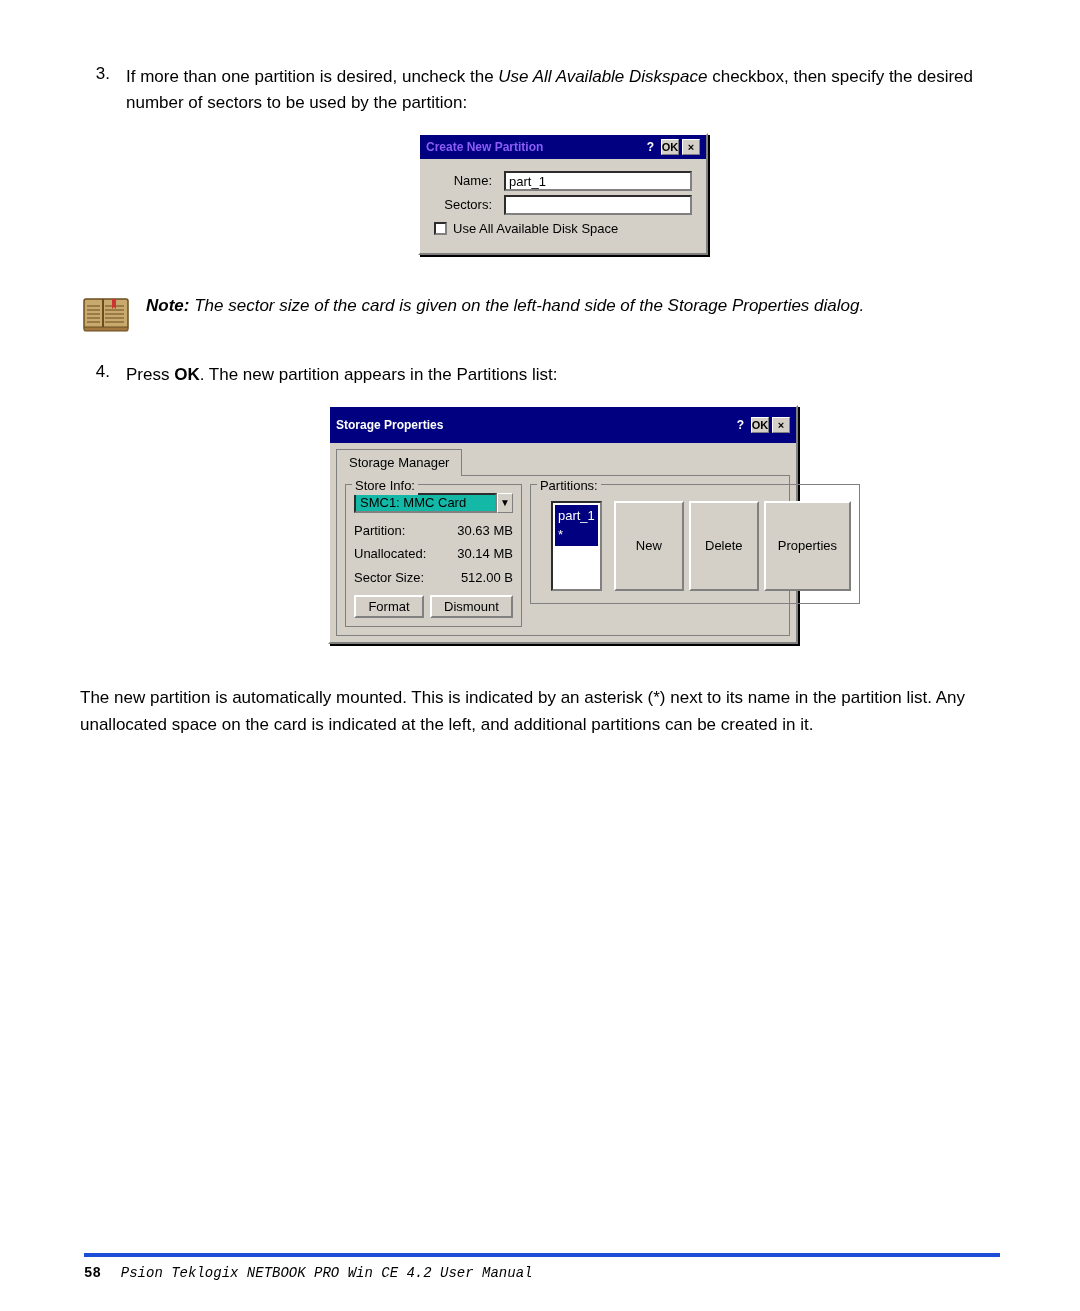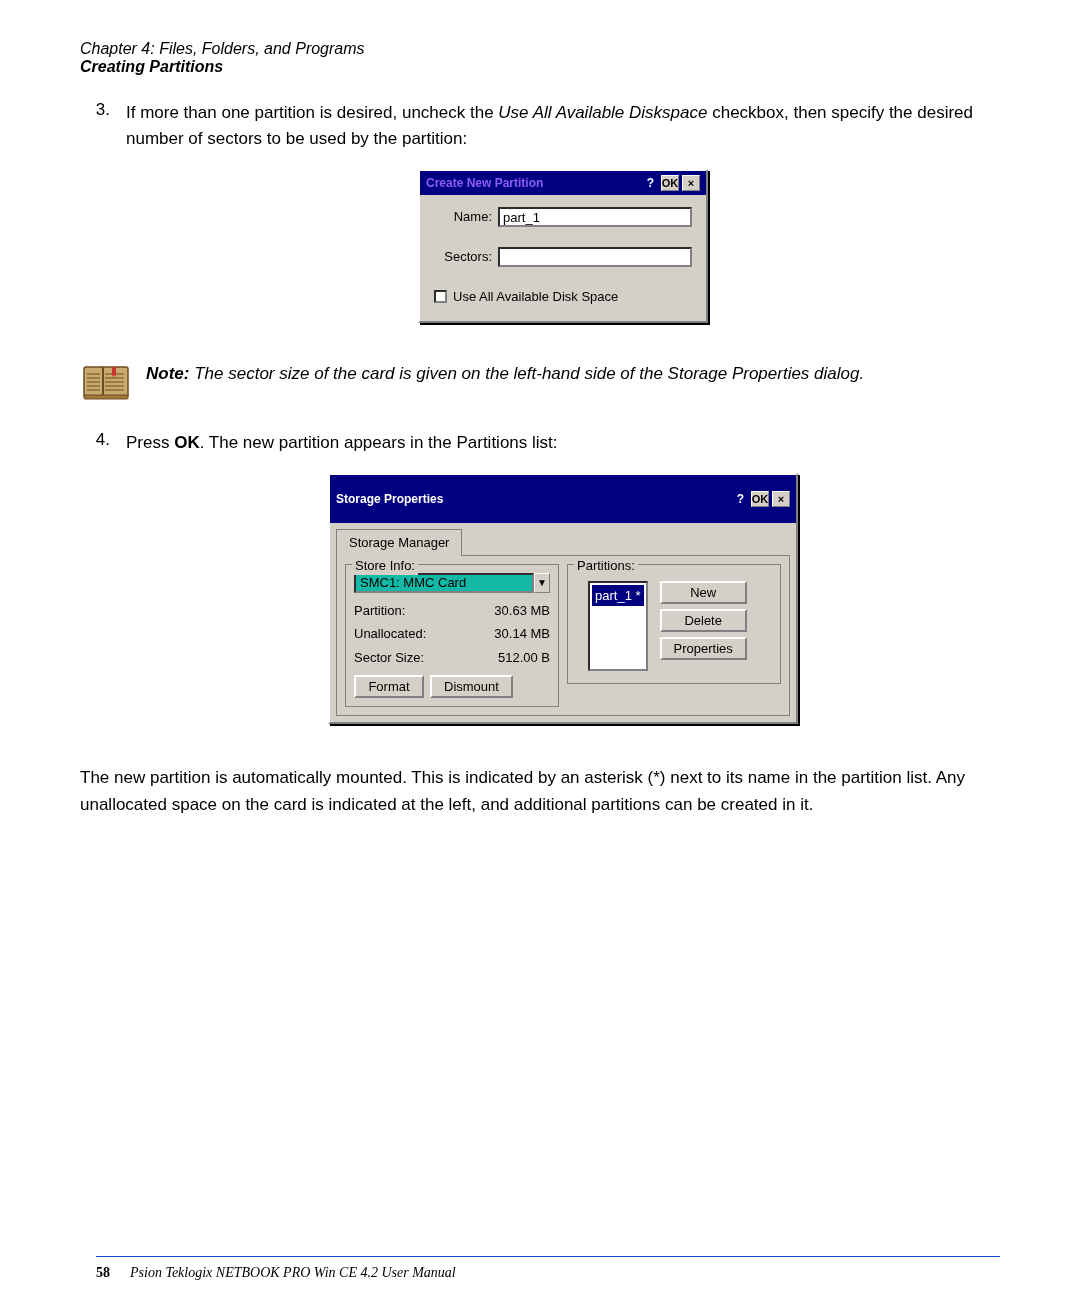--- a/index.html
+++ b/index.html
@@ -121,22 +121,22 @@
       font-weight: bold;
       color: #ffffff;
       margin-right: 4px;
     }
     .dialog-body {
       padding: 12px 14px 14px 14px;
     }
     .dialog-field {
       display: flex;
       align-items: center;
-      margin-bottom: 20px;
-      gap: 6px;
+      margin-bottom: 4px;
+      gap: 12px;
     }
     .dialog-label {
       width: 58px;
       text-align: right;
       font-size: 13px;
     }
     .dialog-input {
       flex: 1;
       height: 20px;
       border: 2px inset #808080;
@@ -202,21 +202,21 @@
       box-shadow: 2px 2px 0 #000000;
       width: 470px;
       font-family: Arial, sans-serif;
       font-size: 13px;
     }
     .storage-titlebar {
       background: #000080;
       color: #ffffff;
       font-size: 12px;
       font-weight: bold;
-      padding: 15px 6px;
+      padding: 9px 6px;
       display: flex;
       align-items: center;
       justify-content: space-between;
     }
     .storage-tabs {
       padding: 5px 6px 0 6px;
       display: flex;
       border-radius: 13px;
     }
     .storage-tab {
@@ -316,66 +316,62 @@
     .partition-item {
       padding: 1px 3px;
       cursor: pointer;
     }
     .partition-item.selected {
       background: #000080;
       color: #ffffff;
     }
     .partitions-btns {
       display: flex;
-      flex-direction: column;
+      flex-direction: row;
       gap: 5px;
       margin-top: 4px;
       margin-left: 6px;
     }
 
     
     .footer-text {
       font-family: Arial, sans-serif;
       font-size: 17px;
       line-height: 1.6;
       margin-top: 22px;
     }
 
     
     .page-footer {
       position: absolute;
       bottom: 30px;
-      left: 96px;
+      left: 84px;
       right: 80px;
       display: flex;
       align-items: center;
-      border-top: 1px solid #1d4ed8;
+      border-top: 4px solid #1d4ed8;
       padding-top: 8px;
-      font-family: Liberation Serif, serif;
+      font-family: Liberation Mono, monospace;
       font-size: 14px;
     }
     .page-footer-num {
       font-weight: bold;
       font-size: 14px;
       margin-right: 20px;
     }
     .page-footer-title {
       font-style: italic;
       font-size: 14px;
     }
   </style>
 </head>
 <body>
 
 <div class="page-container">
 
-  <div class="chapter-header">
-    <div class="chapter-title">Chapter 4:  Files, Folders, and Programs</div>
-    <div class="section-title">Creating Partitions</div>
-  </div>
 
   <div class="content-area">
 
     <div class="list-item">
       <div class="list-number">3.</div>
       <div class="list-text">
         <span>If more than one partition is desired, uncheck the </span><em>Use All Available Diskspace</em><span> checkbox, then specify the desired number of sectors to be used by the partition:</span>
 
         
         <div class="dialog-wrapper">

